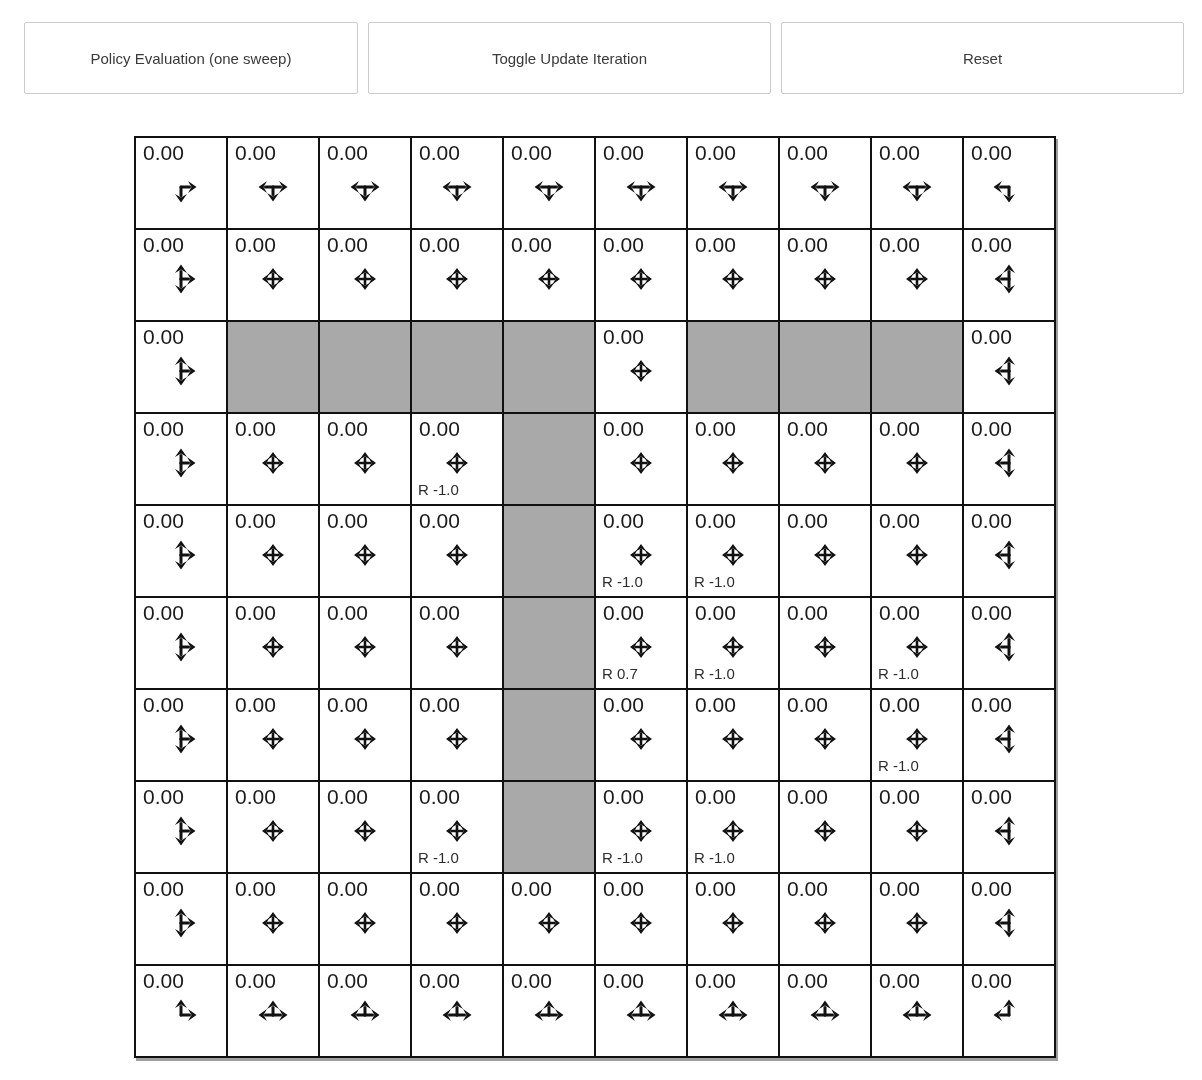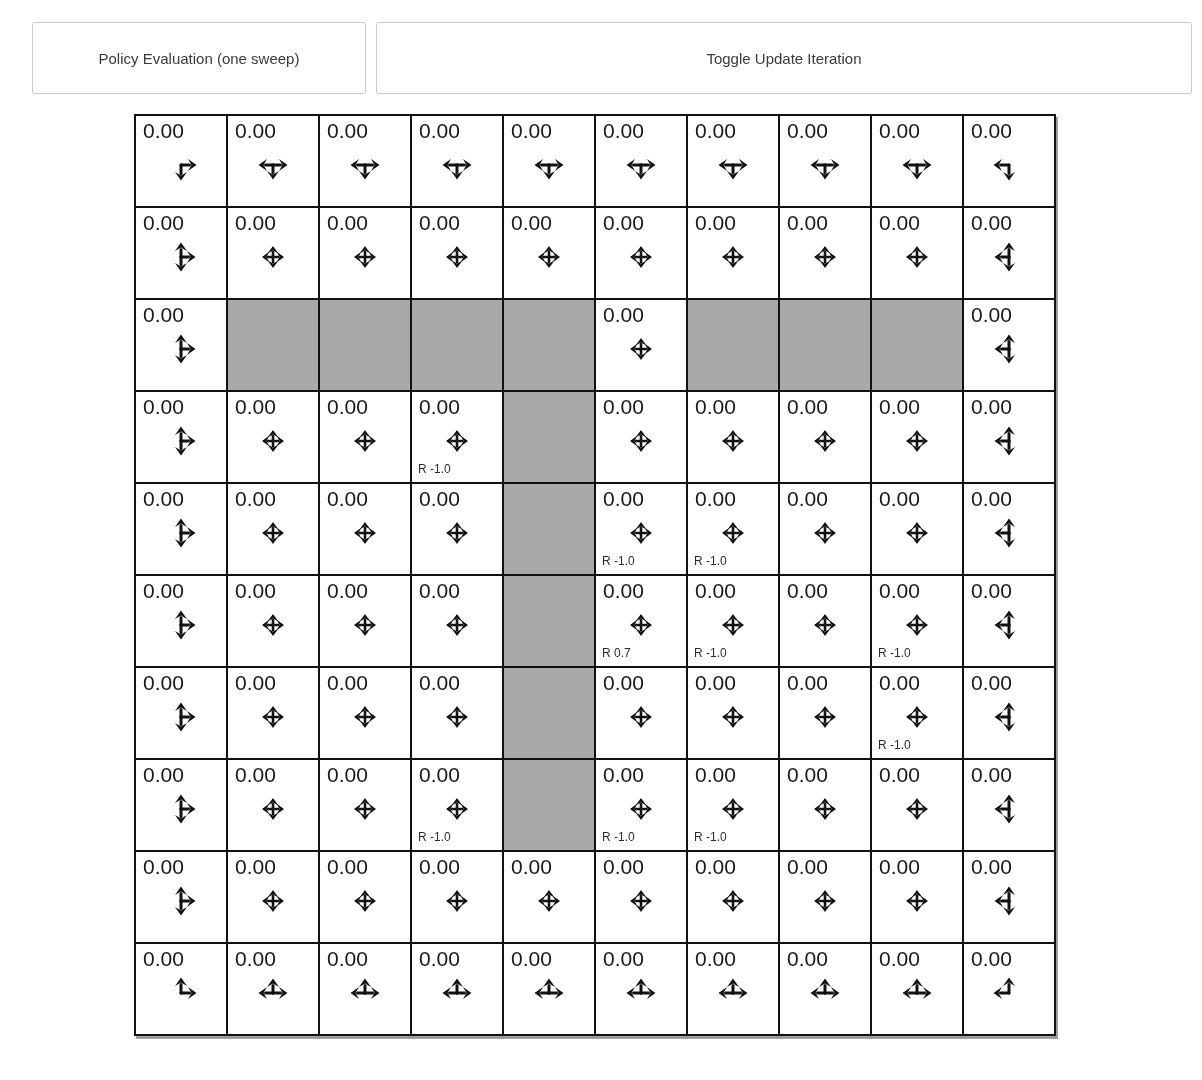--- a/index.html
+++ b/index.html
@@ -13,40 +13,39 @@
     overflow: hidden;
   }
   .toolbar {
     position: absolute;
     left: 24px;
     top: 22px;
     width: 1160px;
     height: 72px;
     display: flex;
     gap: 10px;
-    margin-left: 8px;
   }
   .btn {
     height: 72px;
     background: #ffffff;
     border: 1px solid #cbcbcb;
     border-radius: 2px;
     font-family: "Liberation Sans", sans-serif;
     font-size: 15px;
     color: #3a3a3a;
     cursor: pointer;
     flex: 1;
     padding: 0;
     box-sizing: border-box;
   }
   .btn.wide { flex: none; width: 334px; }
   .grid {
     position: absolute;
     left: 134px;
-    top: 114px;
+    top: 136px;
     display: grid;
     grid-template-columns: repeat(10, 92px);
     grid-auto-rows: 92px;
     border: 1px solid #111111;
     background: #ec4899;
     box-shadow: 2px 3px 0 0 #9e9e9e;
   }
   .cell {
     position: relative;
     box-sizing: border-box;
@@ -59,35 +58,36 @@
     top: 3px;
     left: 7px;
     font-size: 21px;
     color: #1a1a1a;
     letter-spacing: 0px;
   }
   .reward {
     position: absolute;
     bottom: 6px;
     left: 6px;
-    font-size: 12px;
+    font-size: 15px;
     color: #2d2d2d;
   }
   svg.arrows {
     position: absolute;
     left: 27px;
     top: 31px;
   }
 </style>
 </head>
 <body>
 
 <div class="toolbar">
   <button class="btn wide">Policy Evaluation (one sweep)</button>
   <button class="btn">Toggle Update Iteration</button>
+  <button class="btn">Reset</button>
 </div>
 
 <div class="grid" id="grid">
     <div class="cell">
       <div class="val">0.00</div>
       <svg viewBox="0 0 36 36" width="36" height="36" class="arrows">
         <line x1="18" y1="18" x2="26.5" y2="18" stroke="#111111" stroke-width="3" stroke-linecap="round"></line>
         <polygon points="33.5,18 25,24 28.5,18 25,12" fill="#111111"></polygon>
         <line x1="18" y1="18" x2="18" y2="26.5" stroke="#111111" stroke-width="3" stroke-linecap="round"></line>
         <polygon points="18,33.5 12,25 18,28.5 24,25" fill="#111111"></polygon>

